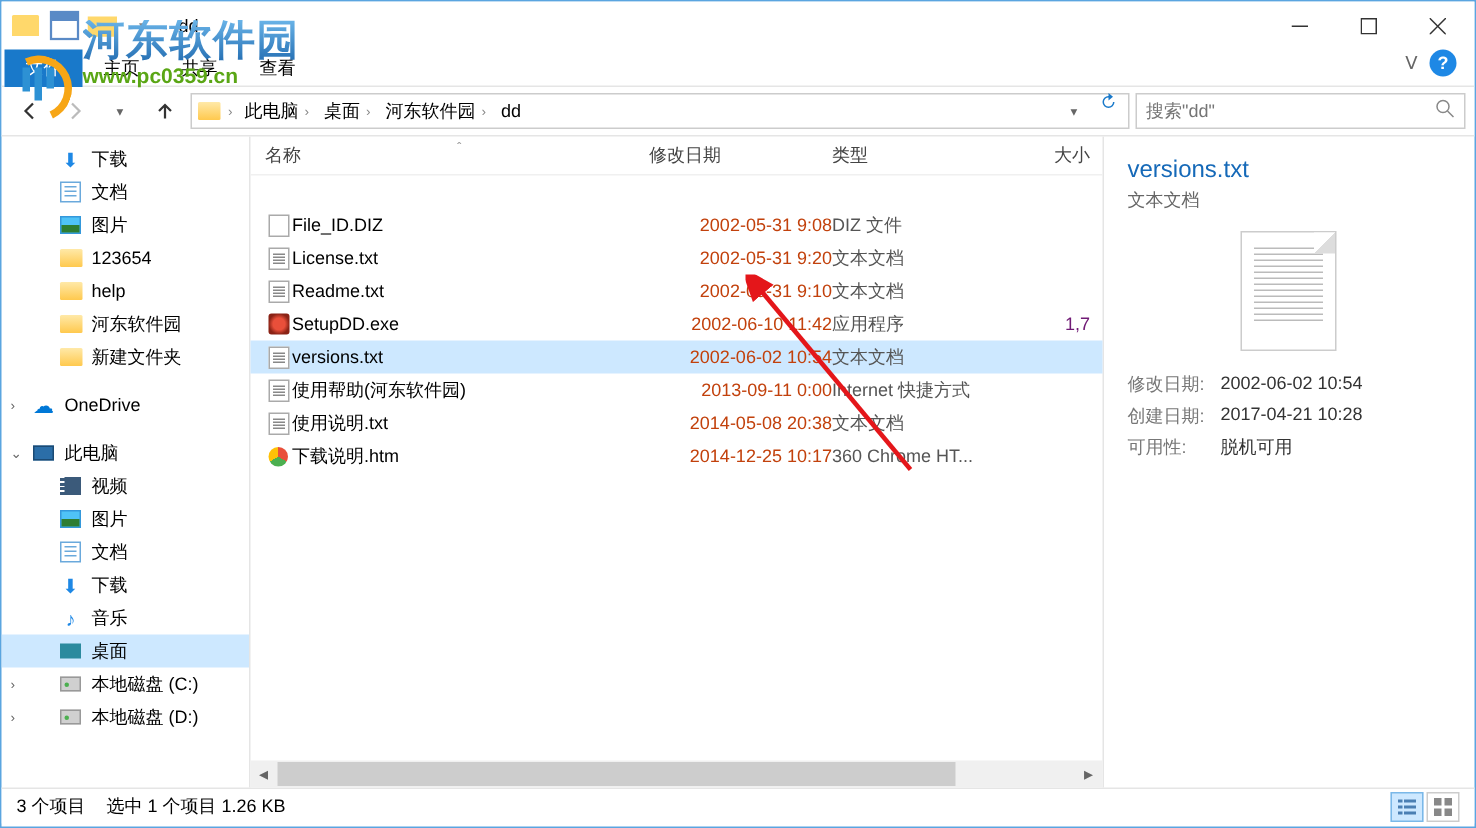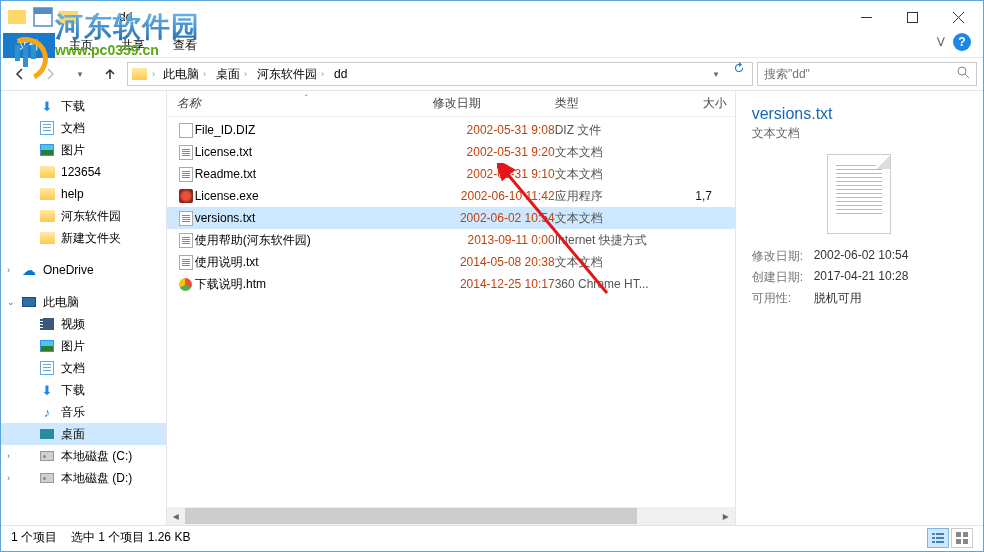--- a/index.html
+++ b/index.html
@@ -51,34 +51,34 @@
 .icon-video{width:14px;height:12px;background:#3b5a7a;position:relative;}
 .icon-video::after{content:"";position:absolute;left:0;top:0;bottom:0;width:3px;background:repeating-linear-gradient(#fff 0 1px,#3b5a7a 1px 3px);}
 .icon-music{color:#1e88e5;font-size:13px;}
 .icon-desktop{width:14px;height:10px;background:#2b8a9e;}
 .icon-drive{width:14px;height:10px;background:#d0d0d0;border:1px solid #999;position:relative;}
 .icon-drive::after{content:"";position:absolute;left:2px;top:3px;width:3px;height:3px;background:#4caf50;border-radius:50%;}
 
 .file-area { flex: 1; position: relative; display: flex; flex-direction: column;}
 .columns { display: flex; height: 26px; align-items: center; border-bottom: 1px solid #f0f0f0; color: #444; padding-left: 10px; }
 .col { display: flex; align-items: center; gap: 4px; }
-.col-name { width: 256px; font-style: italic; }
+.col-name { width: 256px; }
 .col-date { width: 122px; }
 .col-type { width: 126px; }
 .col-size { width: 54px; text-align: left; justify-content:flex-end; padding-right:8px;}
 .sort-arrow { position: absolute; left: 138px; top: 2px; font-size: 9px; color: #888; }
 
-.file-list { flex: 1; padding-top: 2px; position:relative;}
+.file-list { flex: 1; padding-top: 2px; position:relative;margin-top:20px;}
 .file-row { display: flex; align-items: center; height: 22px; padding-left: 10px; }
 .file-row.selected { background: #cde8ff; }
 .file-row .fi { width: 18px; display: flex; justify-content: center; }
 .file-row .fname { width: 238px; }
 .file-row .fdate { width: 122px; color: #c2410c; text-align: right; }
 .file-row .ftype { width: 126px; color: #555; }
-.file-row .fsize { width: 46px; text-align: center; color: #0f172a; }
+.file-row .fsize { width: 46px; text-align: right; color: #701a75; }
 .txt-icon { width:14px;height:15px;background:#fff;border:1px solid #aaa;position:relative;}
 .txt-icon::after{content:"";position:absolute;left:2px;top:3px;right:2px;height:1px;background:#888;box-shadow:0 2px #888,0 4px #888,0 6px #888;}
 .diz-icon { width:14px;height:15px;background:#fff;border:1px solid #aaa;}
 .exe-icon { width:14px;height:14px;background:radial-gradient(circle,#e94f3a 40%,#8a2215 70%);border-radius:2px;}
 .htm-icon { width:13px;height:13px;border-radius:50%;background:conic-gradient(#e94f3a 0 120deg,#4caf50 120deg 240deg,#ffc107 240deg 360deg);}
 
 .hscroll { height: 18px; background: #f0f0f0; display: flex; align-items: center; }
 .hscroll .sc-btn { width: 18px; text-align: center; color: #666; }
 .hscroll .sc-track { flex: 1; height: 16px; background: #f0f0f0; position: relative; }
 .hscroll .sc-thumb { position: absolute; left: 0; top: 0; height: 16px; width: 85%; background: #cdcdcd; }
@@ -379,21 +379,21 @@
           </span>
           <span class="fname">Readme.txt</span>
           <span class="fdate">2002-05-31 9:10</span>
           <span class="ftype">文本文档</span>
           <span class="fsize"></span>
         </div>
         <div class="file-row">
           <span class="fi">
             <span class="exe-icon"></span>
           </span>
-          <span class="fname">License.exe</span>
+          <span class="fname">SetupDD.exe</span>
           <span class="fdate">2002-06-10 11:42</span>
           <span class="ftype">应用程序</span>
           <span class="fsize">1,7</span>
         </div>
         <div class="file-row selected">
           <span class="fi">
             <span class="txt-icon"></span>
           </span>
           <span class="fname">versions.txt</span>
           <span class="fdate">2002-06-02 10:54</span>
@@ -452,21 +452,21 @@
         </div>
         <div class="dp-row">
           <span class="dp-label">可用性:</span>
           <span class="dp-value">脱机可用</span>
         </div>
       </div>
   </div>
 </div>
 
 <div class="statusbar">
-  <span>1 个项目</span>
+  <span>3 个项目</span>
   <span>选中 1 个项目 1.26 KB</span>
   <div class="sb-right">
     <div class="view-btn active">
         <svg width="12" height="12" viewBox="0 0 12 12">
           <rect x="0" y="1" width="3" height="2" fill="#4a7fb3"></rect>
           <rect x="4" y="1" width="8" height="2" fill="#4a7fb3"></rect>
           <rect x="0" y="5" width="3" height="2" fill="#4a7fb3"></rect>
           <rect x="4" y="5" width="8" height="2" fill="#4a7fb3"></rect>
           <rect x="0" y="9" width="3" height="2" fill="#4a7fb3"></rect>
           <rect x="4" y="9" width="8" height="2" fill="#4a7fb3"></rect>

